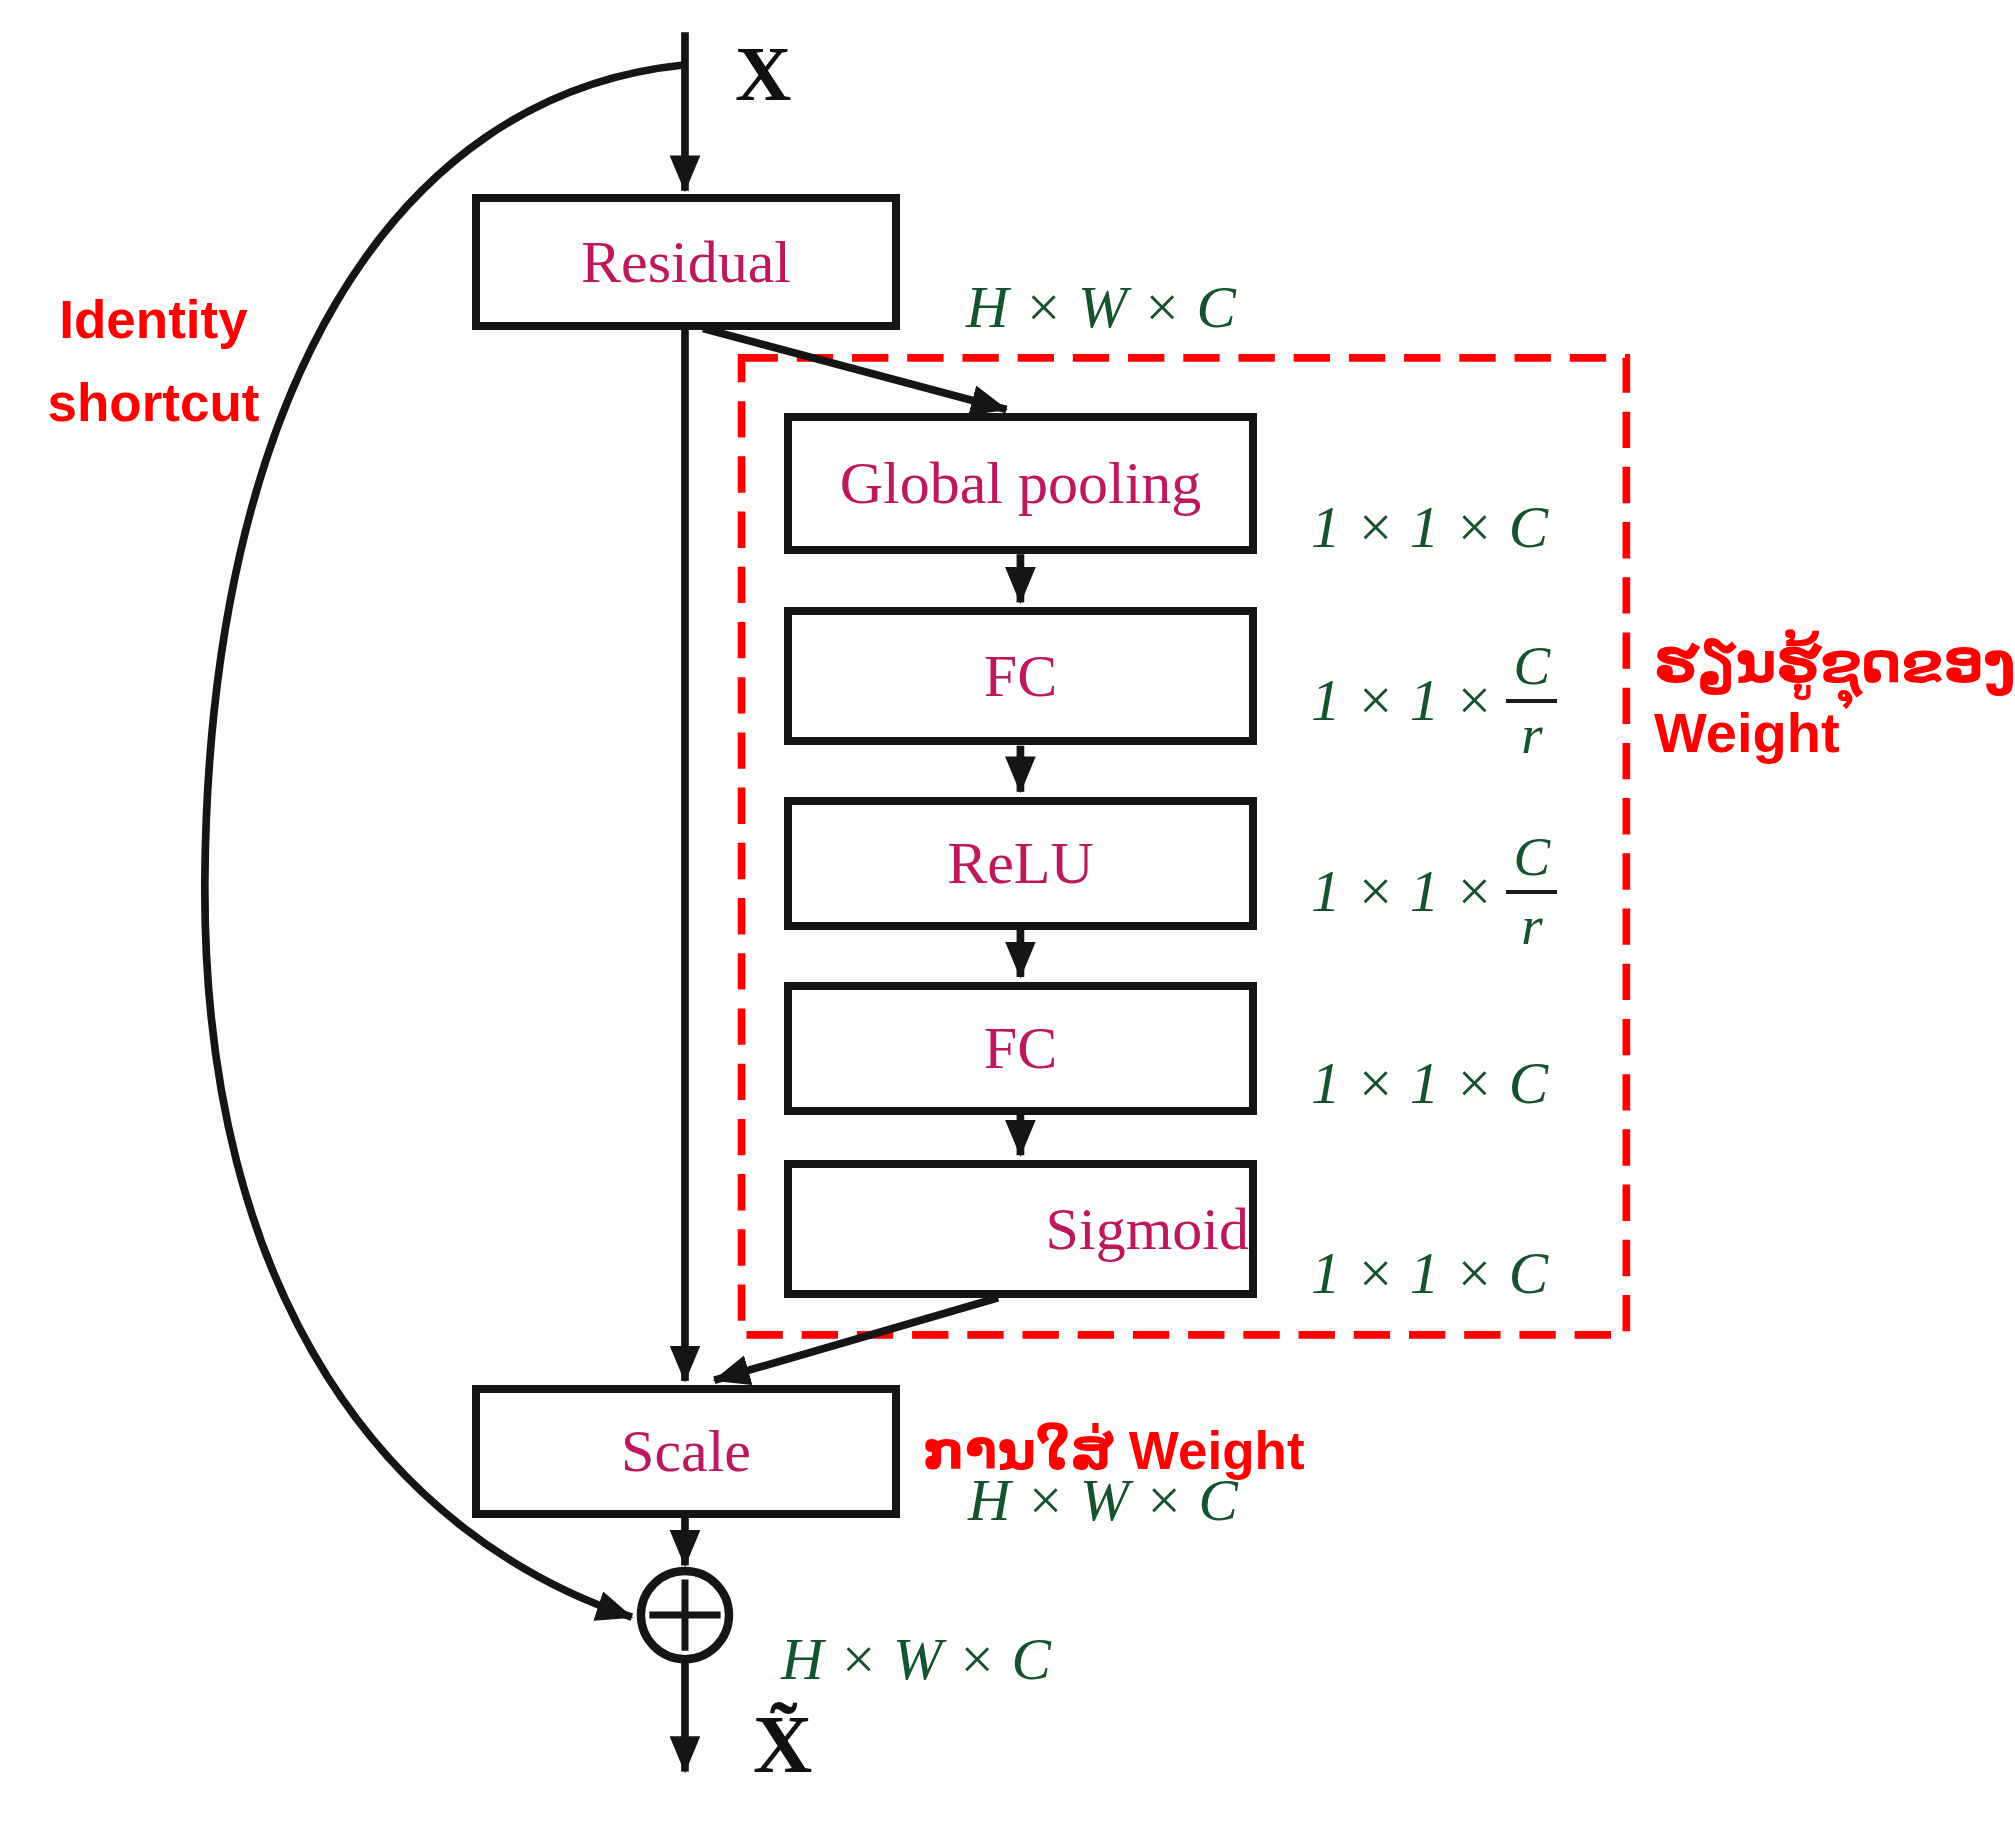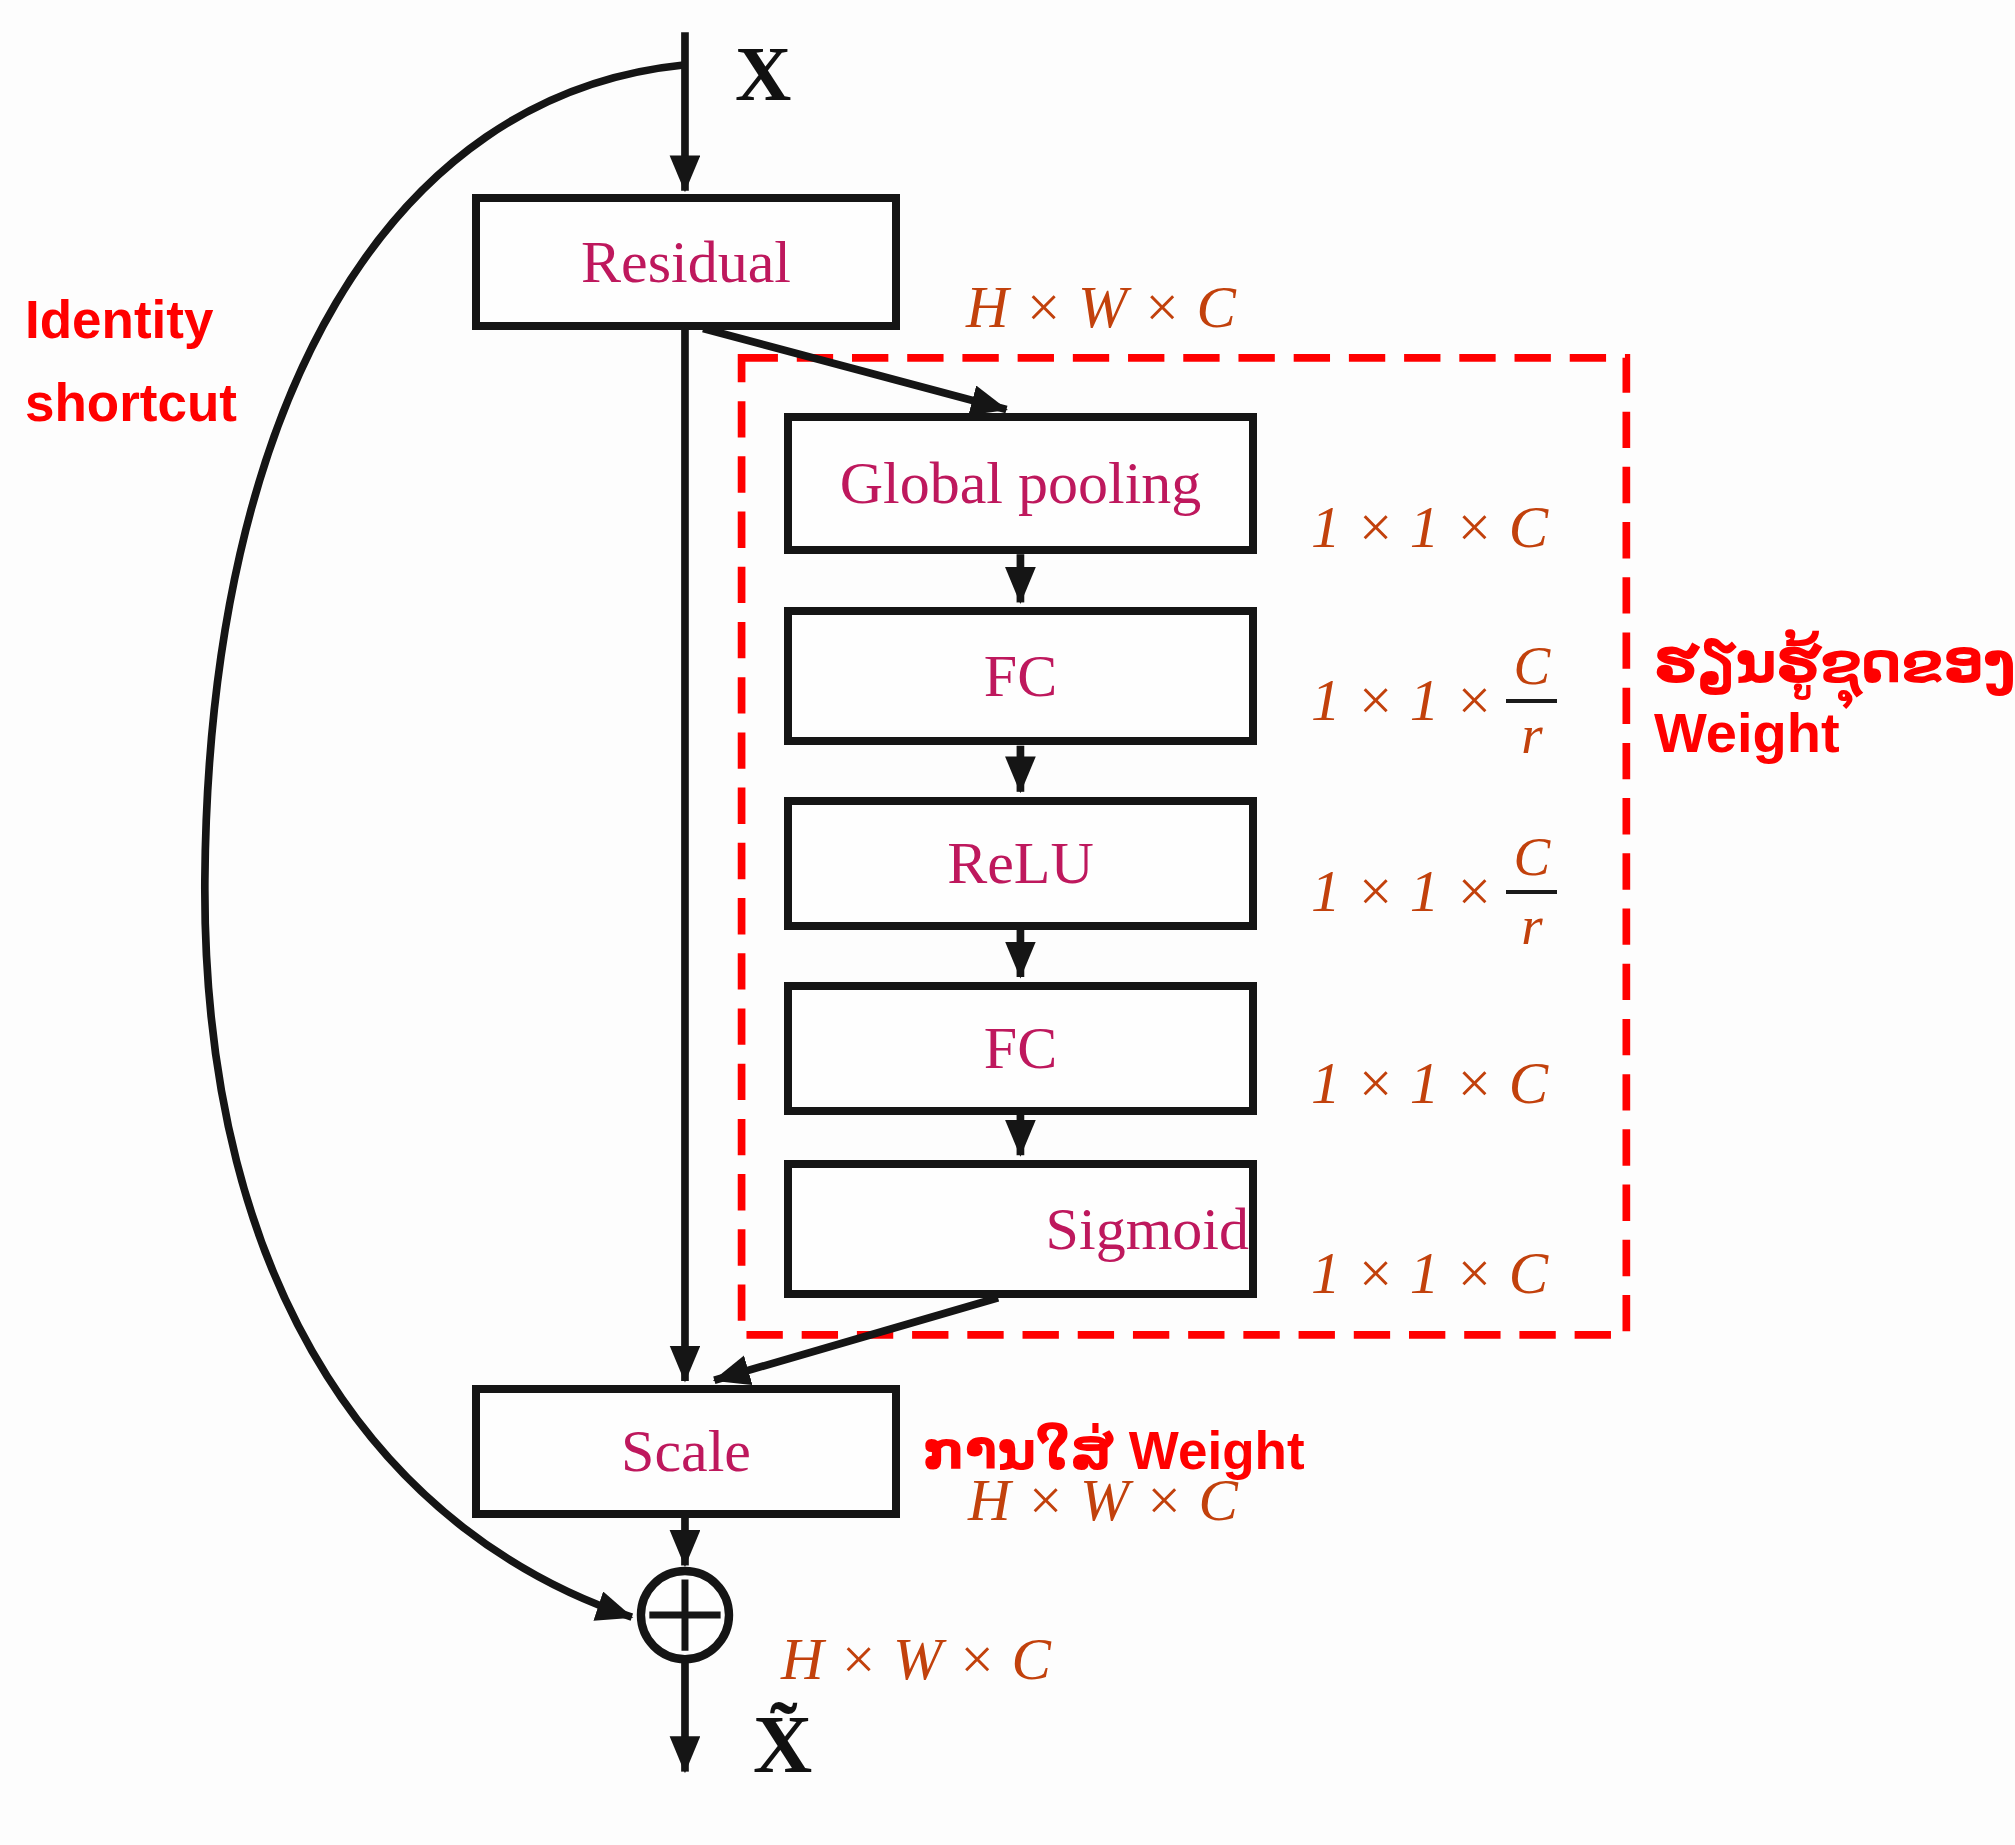--- a/index.html
+++ b/index.html
@@ -56,21 +56,21 @@
     align-items:center;
     justify-content:center;
     font-size:60px;
     color:#be185d;
     white-space:nowrap;
   }
   .dim{
     position:absolute;
     font-style:italic;
     font-size:59px;
-    color:#c2410c;
+    color:#14532d;
     white-space:nowrap;
     line-height:1.0;
   }
   .dim-frac{
     display:flex;
     align-items:center;
     gap:12.6px;
   }
   .frac{
     display:inline-flex;
@@ -95,21 +95,21 @@
     line-height:1;
   }
   .annotation{
     position:absolute;
     color:var(--annotation-red);
     font-family:"Liberation Sans","DejaVu Sans",sans-serif;
     font-weight:bold;
     white-space:nowrap;
   }
   .annotation-identity{
-    text-align:left;
+    text-align:center;
     font-size:53px;
     line-height:83px;
     width:257px;
     white-space:normal;
   }
   .annotation-learn{
     font-size:56px;
     line-height:70px;
   }
   .annotation-apply{

